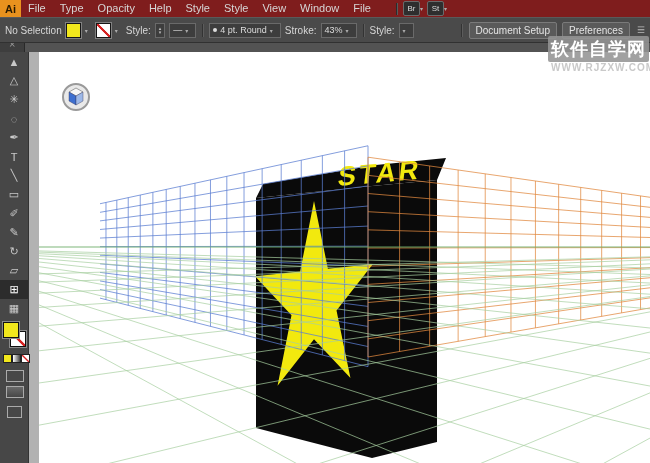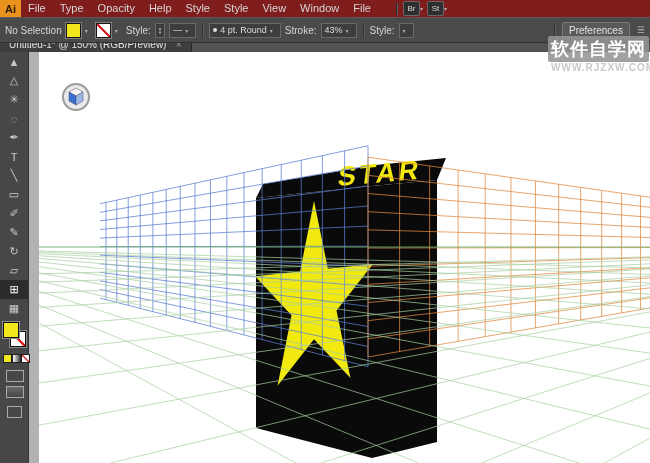--- a/index.html
+++ b/index.html
@@ -119,28 +119,28 @@
     <span>43%</span>
     <span class="caret">▾</span>
   </span>
   <span class="cb-sep"></span>
   <span>Style:</span>
   <span class="combo">
     <span class="caret">▾</span>
     </span>
   <div class="right-group">
     <span class="cb-sep"></span>
+    <span class="btn">Document Setup</span>
     <span class="btn">Preferences</span>
     <span class="panel-icon">☰</span>
   </div>
 </div>
 
 <div class="tabbar">
   <div class="tab">
-    <span>Untitled-1* @ 150% (RGB/Preview)</span>
     <span class="tab-close">×</span>
   </div>
 </div>
 
 <div class="toolbar">
   <div>
       <div class="tool">▲</div>
       <div class="tool">△</div>
       <div class="tool">✳</div>
       <div class="tool">◌</div>

